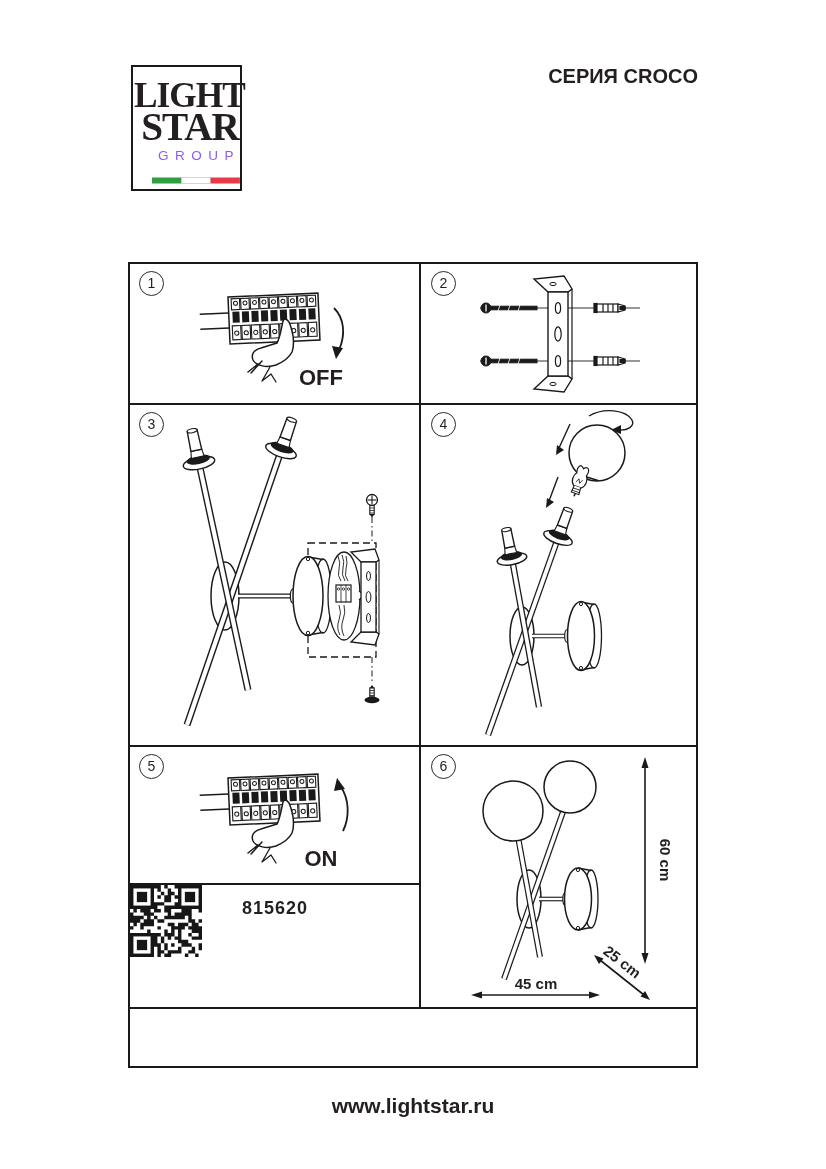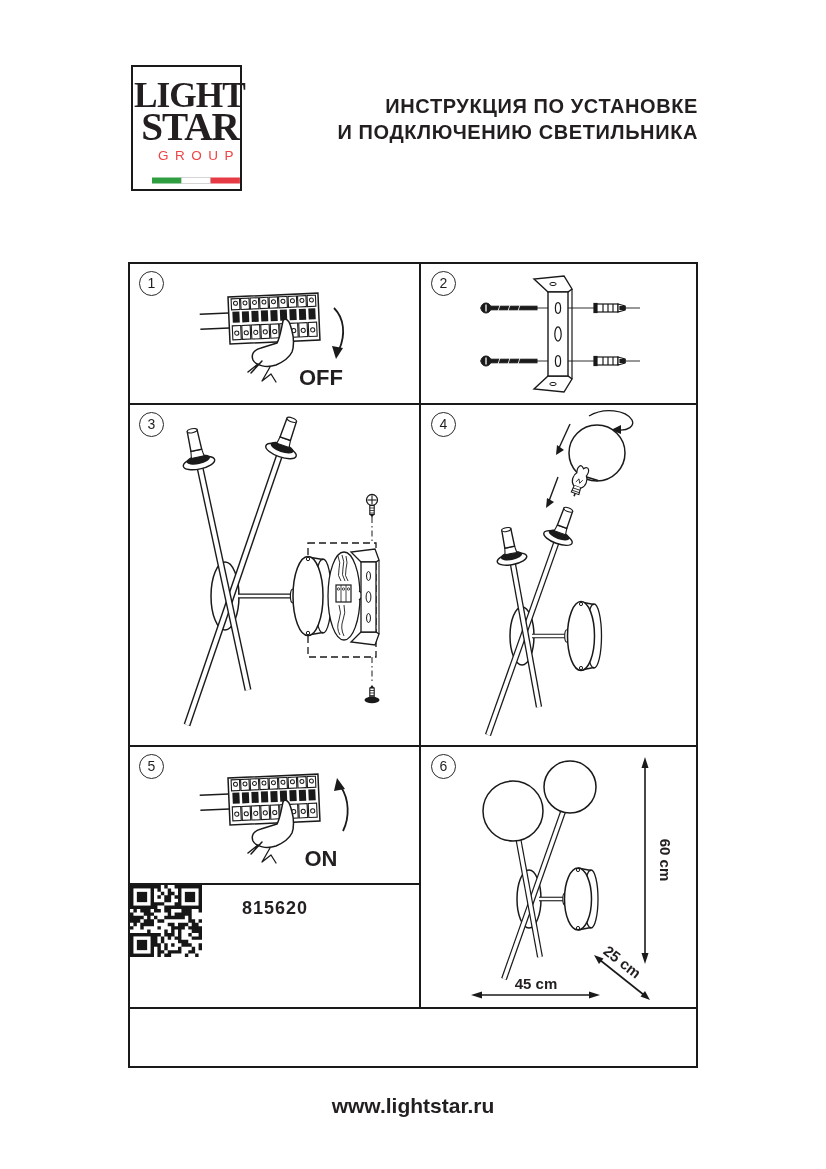--- a/index.html
+++ b/index.html
@@ -15,21 +15,21 @@
   }
   .logo-light {
     font-family:"Liberation Serif", serif; font-weight:bold; font-size:36px;
     line-height:30px; letter-spacing:-1px; transform:scaleX(0.98);
   }
   .logo-star {
     font-family:"Liberation Serif", serif; font-weight:bold; font-size:40px;
     line-height:33px; letter-spacing:-1px; transform:scaleX(0.98);
   }
   .logo-group {
-    font-size:13.5px; letter-spacing:6.5px; color:#ef4444; margin-top:6px;
+    font-size:13.5px; letter-spacing:6.5px; color:#8b5cf6; margin-top:6px;
     line-height:14px; text-indent:4px;
   }
   .logo-flag { margin-top:7px; }
   .header-right {
     position:absolute; right:128px; top:62px; text-align:right;
   }
   .series-line { font-weight:bold; font-size:20px; line-height:28px; }
   .instr-block { margin-top:31px; font-weight:bold; font-size:20px;
     line-height:26px; letter-spacing:0.6px; }
   
@@ -68,24 +68,21 @@
     <div class="logo-flag">
       <svg width="88" height="7" viewBox="0 0 88 7">
         <rect x="0" y="0.5" width="29.3" height="6" fill="#2f9e41"></rect>
         <rect x="29.3" y="0.5" width="29.3" height="6" stroke="#b9b9b9" stroke-width="0.6" fill="#ffffff"></rect>
         <rect x="58.6" y="0.5" width="29.3" height="6" fill="#e63b44"></rect>
       </svg>
     </div>
   </div>
 
   <div class="header-right">
-    <div class="instr-block">
-      <div>ИНСТРУКЦИЯ ПО УСТАНОВКЕ</div>
-      <div>И ПОДКЛЮЧЕНИЮ СВЕТИЛЬНИКА</div>
-    </div>
+    <div class="series-line">СЕРИЯ CROCO</div>
   </div>
 
   <div class="grid">
 
     <div class="gline" style="left:289px; top:0; width:2px; height:743px;"></div>
     <div class="gline" style="left:0; top:139px; width:566px; height:2px;"></div>
     <div class="gline" style="left:0; top:481px; width:566px; height:2px;"></div>
     <div class="gline" style="left:0; top:619px; width:290px; height:2px;"></div>
     <div class="gline" style="left:0; top:743px; width:566px; height:2px;"></div>
 

